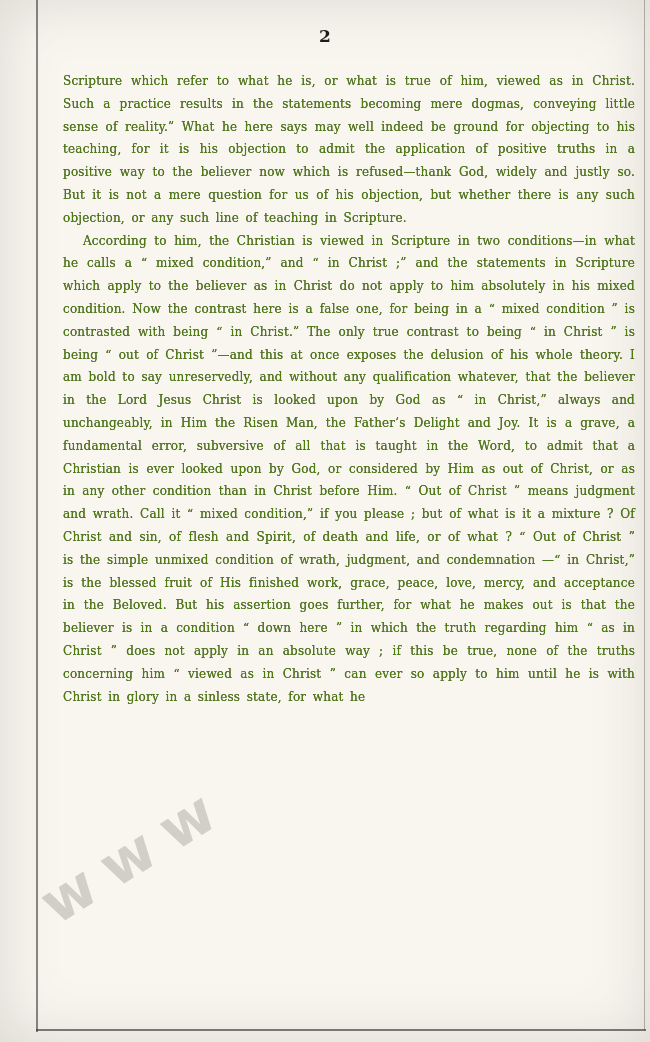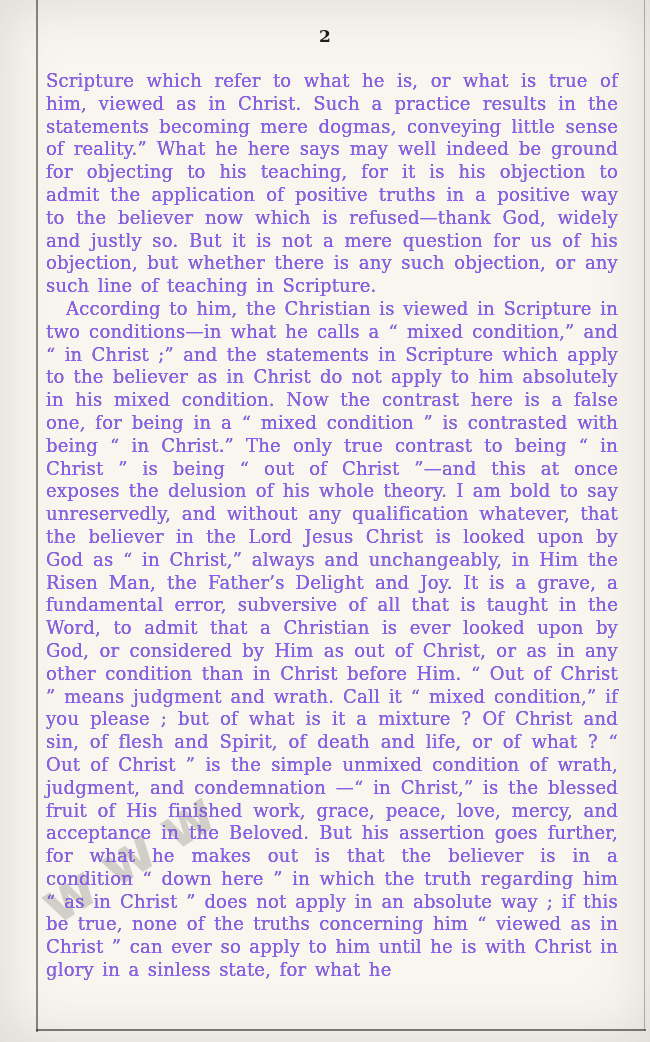--- a/index.html
+++ b/index.html
@@ -51,27 +51,27 @@
     top: 26px;
     left: 0;
     width: 100%;
     text-align: center;
     font-size: 17px;
     font-weight: bold;
     color: #1e1c1a;
   }
   .text-block {
     position: absolute;
-    left: 46px;
+    left: 63px;
     top: 70px;
     width: 572px;
-    font-size: 18px;
+    font-size: 12px;
     line-height: 22.8px;
     text-align: justify;
-    color: #8b5cf6;
+    color: #4d7c0f;
     letter-spacing: 0.2px;
     word-spacing: 2.5px;
     text-shadow: 0 0 0.4px rgba(27, 25, 22, 0.7);
   }
   .text-block p {
     margin: 0;
     padding: 0;
   }
   .text-block p.indented {
     text-indent: 20px;

